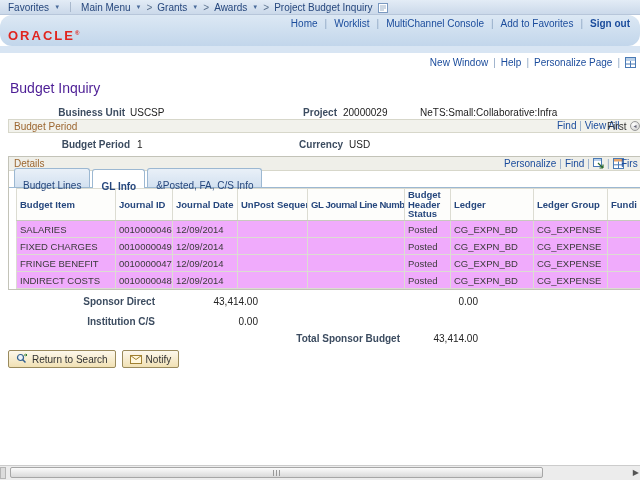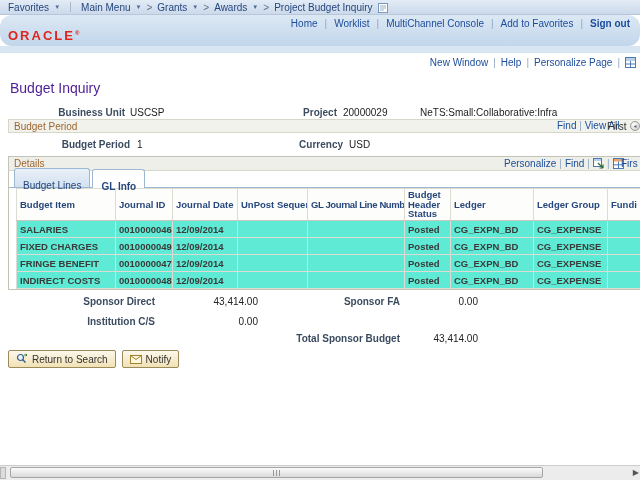--- a/index.html
+++ b/index.html
@@ -111,21 +111,21 @@
   table.grid th, table.grid td {
     border:1px solid #dcdcd2; padding:1px 3px; text-align:left;
     overflow:hidden; white-space:nowrap;
   }
   table.grid th {
     color:#26477d; font-weight:bold; vertical-align:middle;
     background:#fdfdfb; border-bottom:1px solid #c8c8be; height:28px;
   }
   table.grid th.wrap { white-space:normal; line-height:1.02; }
   table.grid th.tight { letter-spacing:-0.4px; }
-  table.grid td { height:17px; color:#3a3a3a; background:#5eead4;font-weight:bold; }
+  table.grid td { height:17px; color:#3a3a3a; background:#f0abfc; }
 
   
   .tlabel { position:absolute; text-align:right; font-weight:bold; color:#3c4c60; }
   .tval { position:absolute; text-align:right; color:#222; }
 
   
   .btnrow { position:absolute; left:8px; top:350px; display:flex; gap:6px; }
   .psbtn {
     height:17px; display:flex; align-items:center; gap:4px; padding:8px 7px;
     background:linear-gradient(#fdf8ec,#f1e1b4); border:1px solid #9a8a5c;
@@ -256,20 +256,21 @@
           <line x1="5.5" y1="3.5" x2="5.5" y2="10" stroke="#4a7ab5"></line>
           <line x1="1" y1="6.8" x2="10" y2="6.8" stroke="#4a7ab5"></line>
         </svg>
       </span>
       <span class="firstcut">Firs</span>
     </div>
 
     <div class="tabs">
       <span class="tab">Budget Lines</span>
       <span class="tab active">GL Info</span>
+      <span class="tab">&amp;Posted, FA, C/S Info</span>
     </div>
 
     <table class="grid">
       <colgroup>
         <col style="width:99px">
           <col style="width:57px">
           <col style="width:65px">
         <col style="width:70px">
           <col style="width:97px">
           <col style="width:46px">
@@ -334,21 +335,20 @@
           <td>CG_EXPN_BD</td>
           <td>CG_EXPENSE</td>
           <td></td>
         </tr>
       </tbody>
     </table>
   </div>
 
   <span class="tlabel" style="left:0;top:296px;width:155px;">Sponsor Direct</span>
   <span class="tval" style="left:0;top:296px;width:258px;">43,414.00</span>
-  <span class="tlabel" style="left:0;top:296px;width:400px;">Sponsor FA</span>
   <span class="tval" style="left:0;top:296px;width:478px;">0.00</span>
 
   <span class="tlabel" style="left:0;top:316px;width:155px;">Institution C/S</span>
   <span class="tval" style="left:0;top:316px;width:258px;">0.00</span>
 
   <span class="tlabel" style="left:0;top:333px;width:400px;">Total Sponsor Budget</span>
   <span class="tval" style="left:0;top:333px;width:478px;">43,414.00</span>
 
   <div class="btnrow">
     <button class="psbtn">

